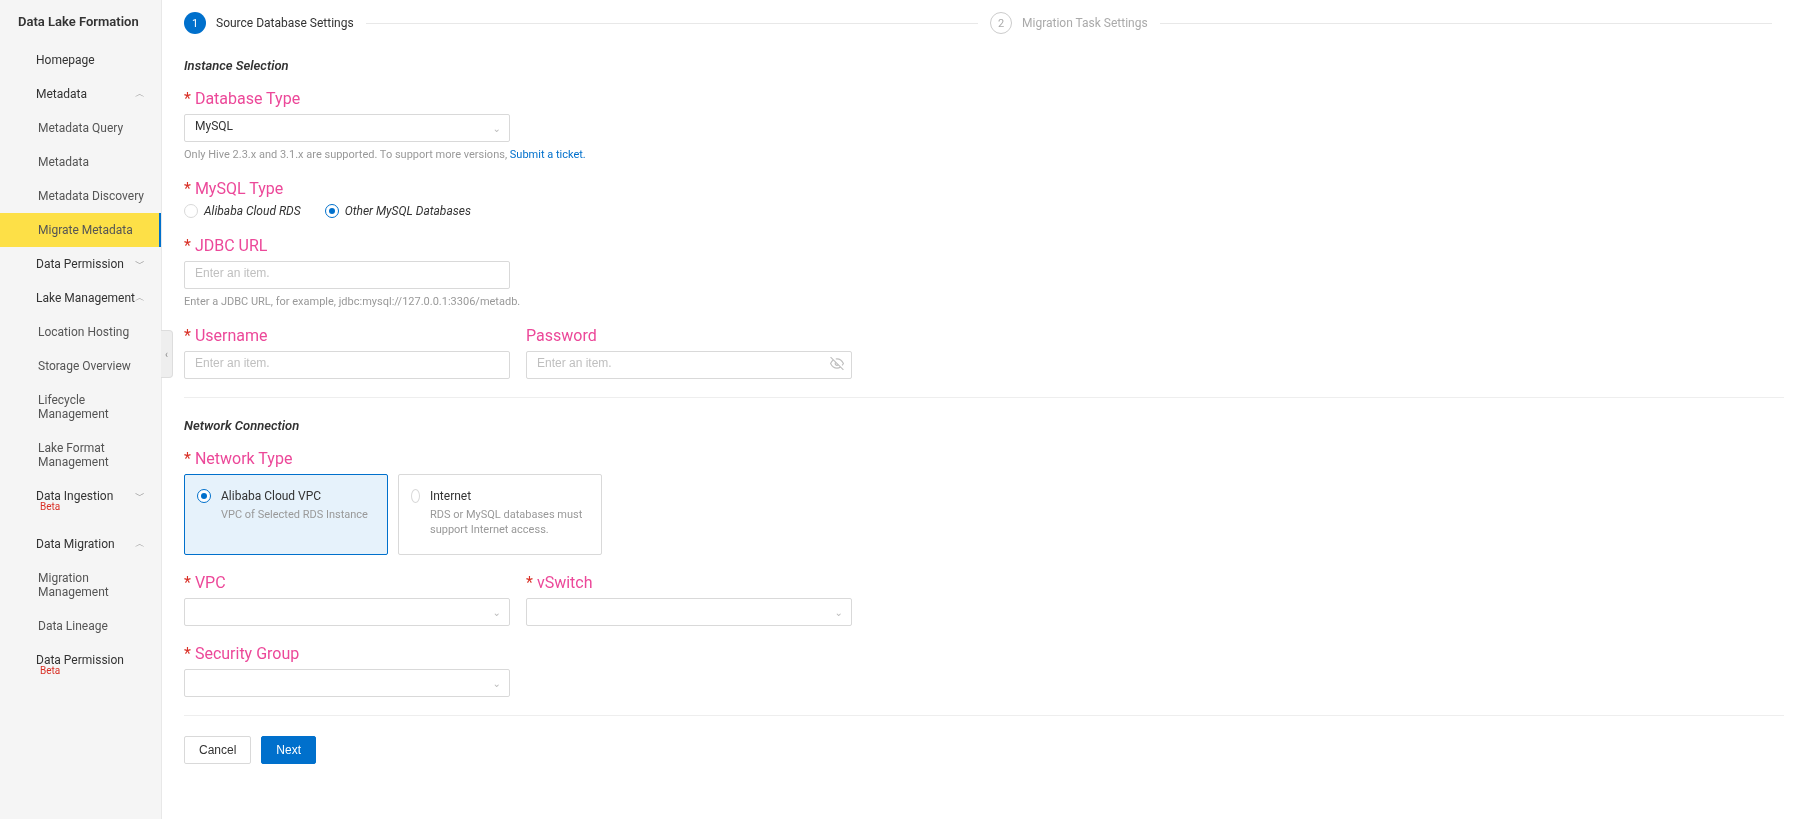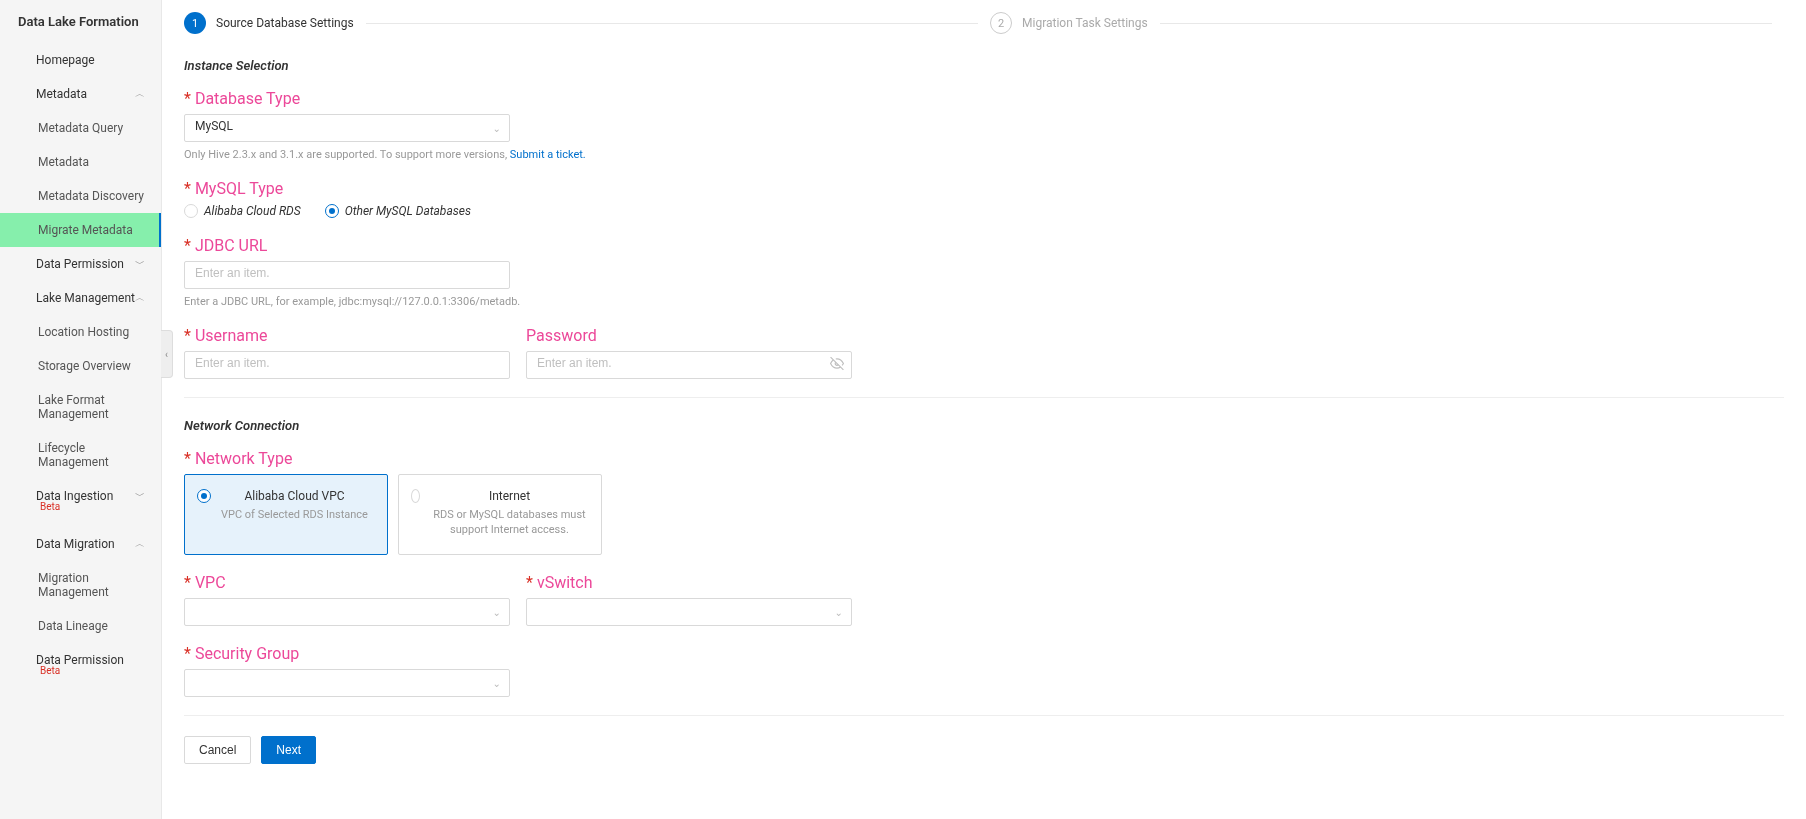--- a/index.html
+++ b/index.html
@@ -35,21 +35,21 @@
     display: flex;
     align-items: flex-start;
     justify-content: space-between;
     position: relative;
   }
   .nav-item.child {
     padding-left: 38px;
     color: #555;
   }
   .nav-item.active {
-    background: #86efac;
+    background: #fde047;
     border-right: 2px solid #0070cc;
   }
   .nav-item .chevron {
     font-size: 10px;
     color: #888;
   }
   .beta-badge {
     color: #d93026;
     font-size: 10px;
     margin-left: 4px;
@@ -186,21 +186,21 @@
   .pwd-wrap { position: relative; width: 326px; }
   .eye-icon {
     position: absolute; right: 8px; top: 50%; transform: translateY(-50%);
     color: #bfbfbf; font-size: 14px; cursor:pointer;
   }
   hr.section-divider {
     border: none; border-top: 1px solid #eee;
     margin: 12px 0 20px 0;
   }
   
-  .card-group { display: flex; gap: 10px; text-align: center; }
+  .card-group { display: flex; gap: 10px; }
   .card-option {
     width: 204px;
     border: 1px solid #d9d9d9;
     border-radius: 2px;
     padding: 14px 12px 16px 12px;
     cursor: pointer;
     display: flex;
     gap: 10px;
     align-items: flex-start;
     background:#fff;
@@ -264,24 +264,24 @@
     <span>Lake Management</span>
     <span class="chevron">︿</span>
   </div>
   <div class="nav-item child">
     <span>Location Hosting</span>
   </div>
   <div class="nav-item child">
     <span>Storage Overview</span>
   </div>
   <div class="nav-item child">
+    <span>Lifecycle Management</span>
+  </div>
+  <div class="nav-item child">
     <span>Lake Format Management</span>
-  </div>
-  <div class="nav-item child">
-    <span>Lifecycle Management</span>
   </div>
 
   <div class="nav-item">
     <span>
       <span>Data Ingestion</span>
       <span class="beta-badge">Beta</span>
     </span>
     <span class="chevron">﹀</span>
   </div>
 

